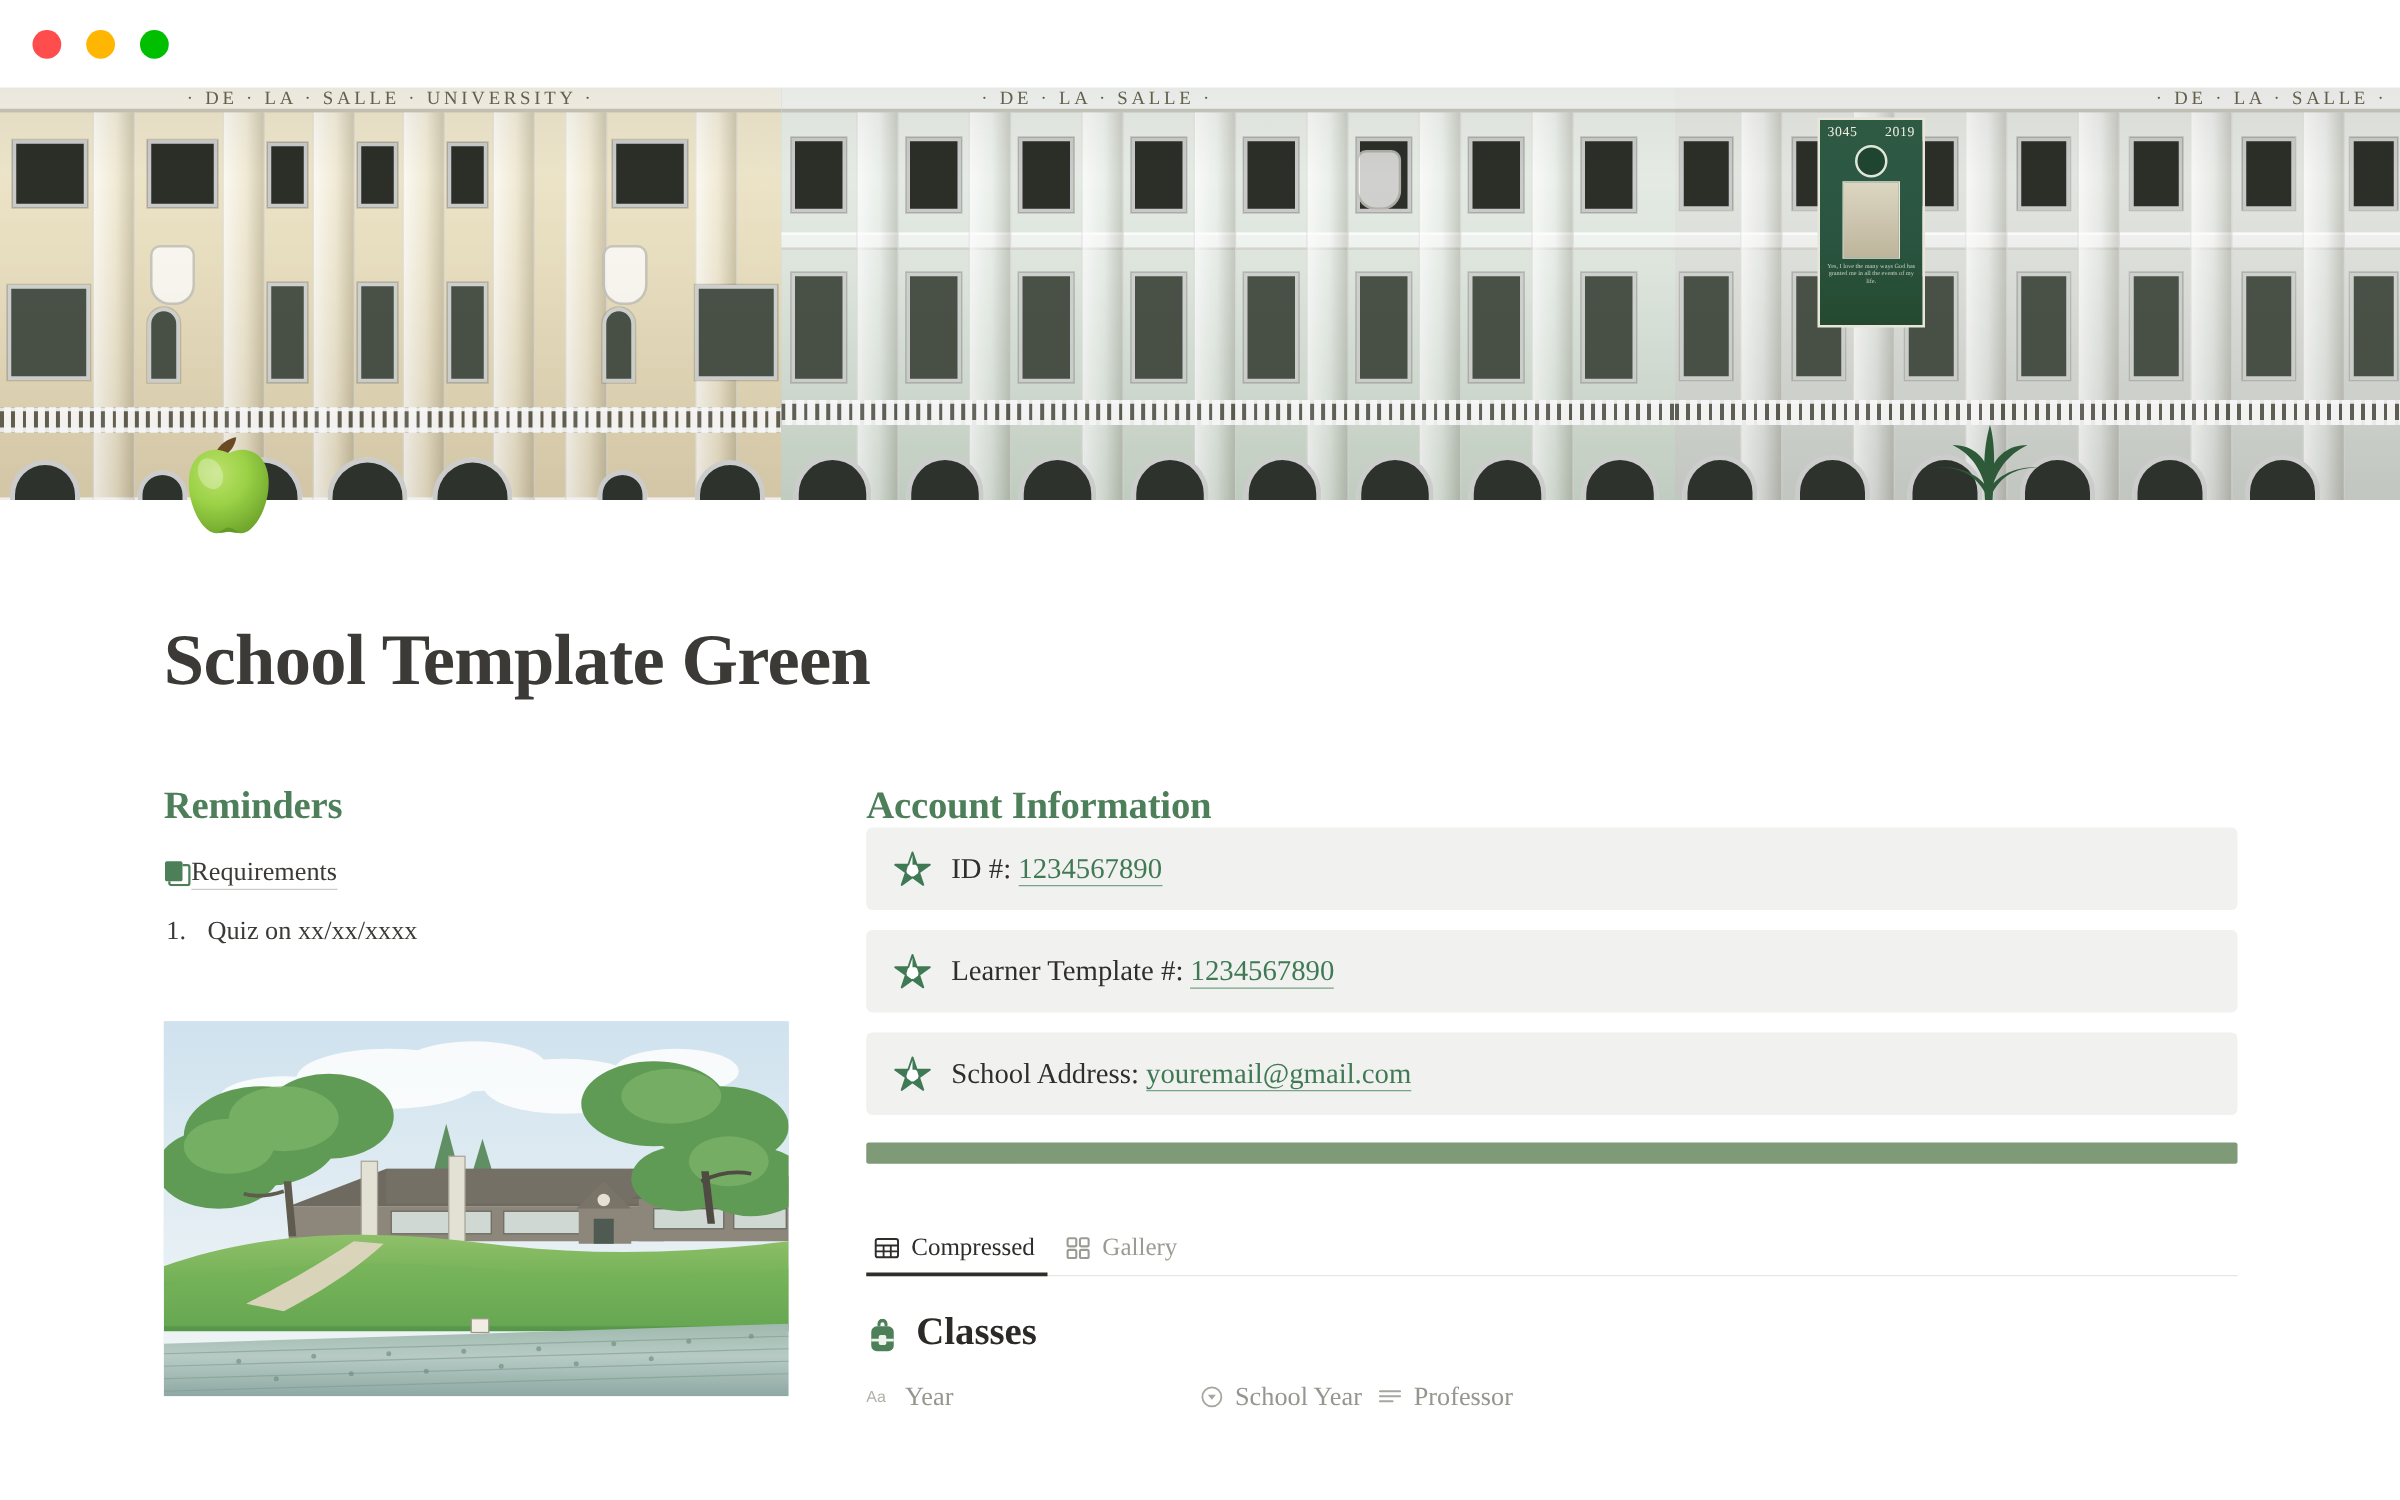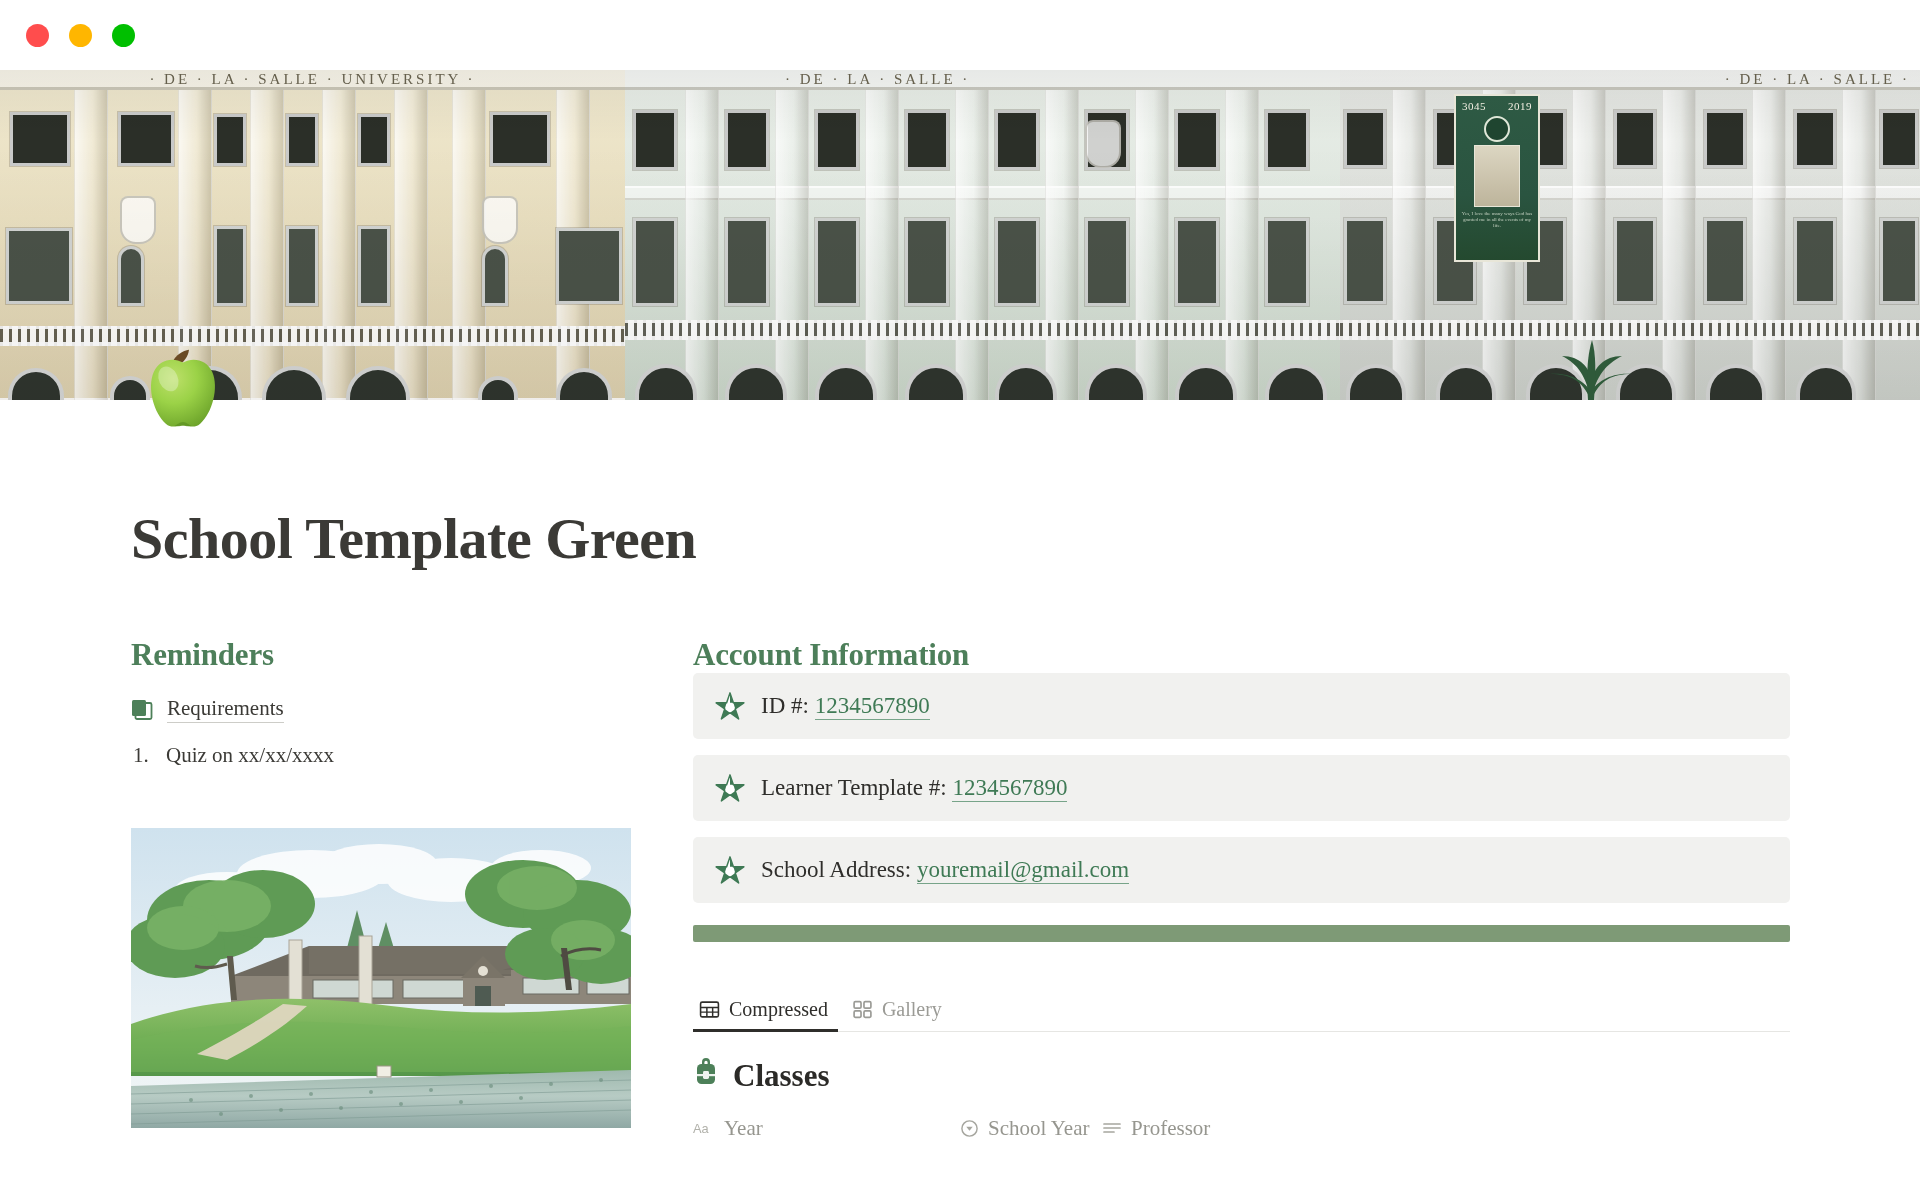--- a/index.html
+++ b/index.html
@@ -169,21 +169,21 @@
     left: 140px;
     top: 348px;
     width: 86px;
     height: 86px;
     z-index: 12;
   }
 
   
   .content {
     position: absolute;
-    top: 423px; left: 0;
+    top: 412px; left: 0;
     width: 1708px;
   }
   .page-title {
     margin: 84px 0 0 131px;
     font-family: "Liberation Serif", "DejaVu Serif", serif;
     font-size: 58px;
     font-weight: 700;
     color: #3b3a36;
     letter-spacing: -0.5px;
     line-height: 1.1;
@@ -201,21 +201,20 @@
   .section-heading {
     font-family: "Liberation Serif", "DejaVu Serif", serif;
     font-size: 31px;
     font-weight: 700;
     color: #4d7f5a;
     letter-spacing: -0.2px;
   }
   .reminder-link {
     display: flex;
     align-items: center;
-    gap: 14px;
     margin-top: 23px;
   }
   .reminder-link .label {
     font-size: 21px;
     color: #3b3a36;
     border-bottom: 1px solid #cdcdc8;
     padding-bottom: 1px;
   }
   .ol-list {
     margin: 18px 0 0 2px;
@@ -294,21 +293,21 @@
   .db-tab.active::after {
     content: "";
     position: absolute;
     left: 0; right: 0; bottom: -1px;
     height: 3px;
     background: #2f2e2b;
   }
 
   .db-title {
     display: flex;
-    align-items: flex-start;
+    align-items: flex-end;
     gap: 14px;
     margin-top: 26px;
   }
   .db-title .name {
     font-family: "Liberation Serif", "DejaVu Serif", serif;
     font-size: 31px;
     font-weight: 700;
     color: #2b2a27;
   }
 

